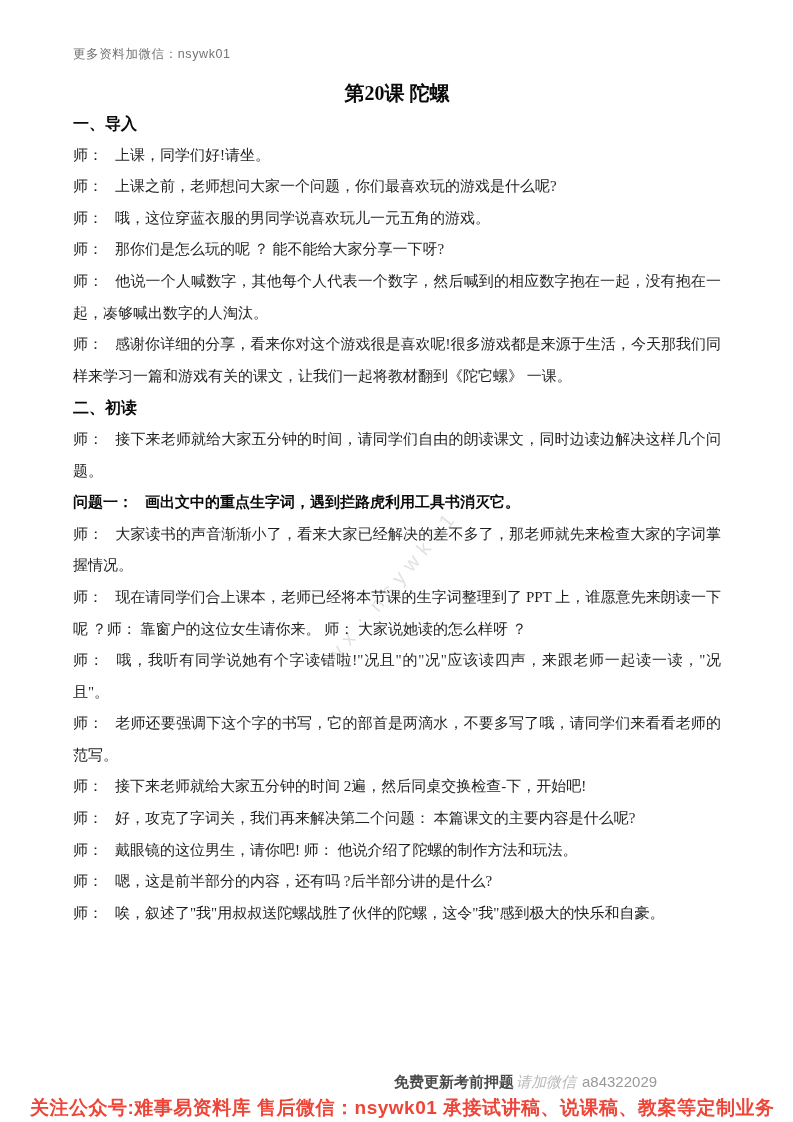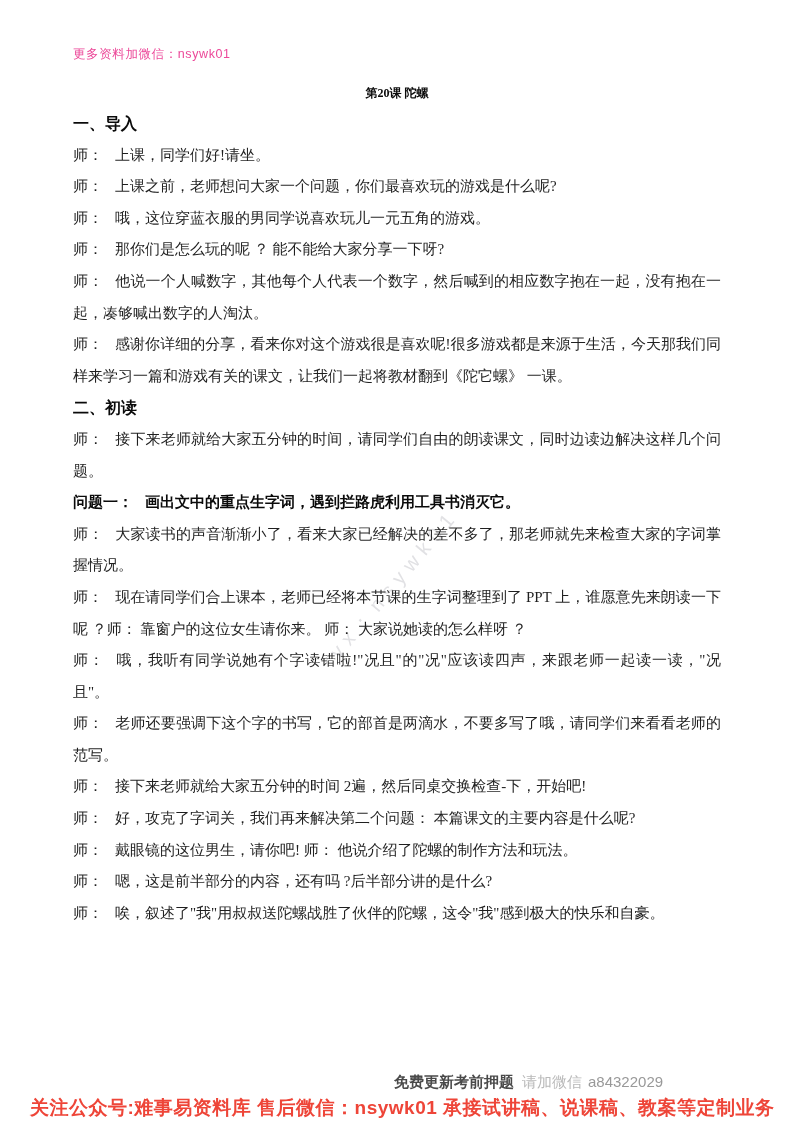--- a/index.html
+++ b/index.html
@@ -9,25 +9,25 @@
     background:#ffffff;
     overflow:hidden;
     font-family:"Liberation Serif", serif;
     color:#1f1f1f;
   }
   .content{
     position:absolute;left:73px;top:46px;width:648px;
   }
   .top-note{
     font-family:"Liberation Sans", sans-serif;
-    font-size:12.5px;color:#ec4899;letter-spacing:.6px;
+    font-size:12.5px;color:#737373;letter-spacing:.6px;
     line-height:16px;
   }
   .title{
-    text-align:center;font-size:12px;font-weight:bold;
+    text-align:center;font-size:20px;font-weight:bold;
     margin:16px 0 0 0;line-height:30px;color:#0a0a0a;
   }
   .sec-heading{
     font-size:16px;font-weight:bold;line-height:31.6px;
     margin:0;color:#0a0a0a;
   }
   .para{
     margin:0;font-size:15px;line-height:31.6px;
     text-align:justify;color:#1f1f1f;
   }
@@ -40,21 +40,21 @@
     font-size:20px;letter-spacing:7px;
     color:#c9c9ce;opacity:.55;white-space:nowrap;
     pointer-events:none;
   }
   .footer-promo{
     position:absolute;left:394px;top:1072px;
     font-family:"Liberation Sans", sans-serif;
     font-size:15px;white-space:nowrap;line-height:20px;
   }
   .footer-promo .b{font-weight:bold;color:#4a4a4a;}
-  .footer-promo .l{color:#b9b9b9;margin:0 6px 0 8px;}
+  .footer-promo .l{color:#b9b9b9;margin:0 6px 0 2px;font-style:italic;}
   .footer-promo .c{color:#999999;}
   .footer-red{
     position:absolute;left:16px;bottom:3px;width:100%;
     box-sizing:border-box;padding:0 14px;
     font-family:"Liberation Sans", sans-serif;
     font-size:19px;font-weight:bold;color:#ee4538;
     white-space:nowrap;letter-spacing:.5px;line-height:22px;
   }
 </style>
 </head>

